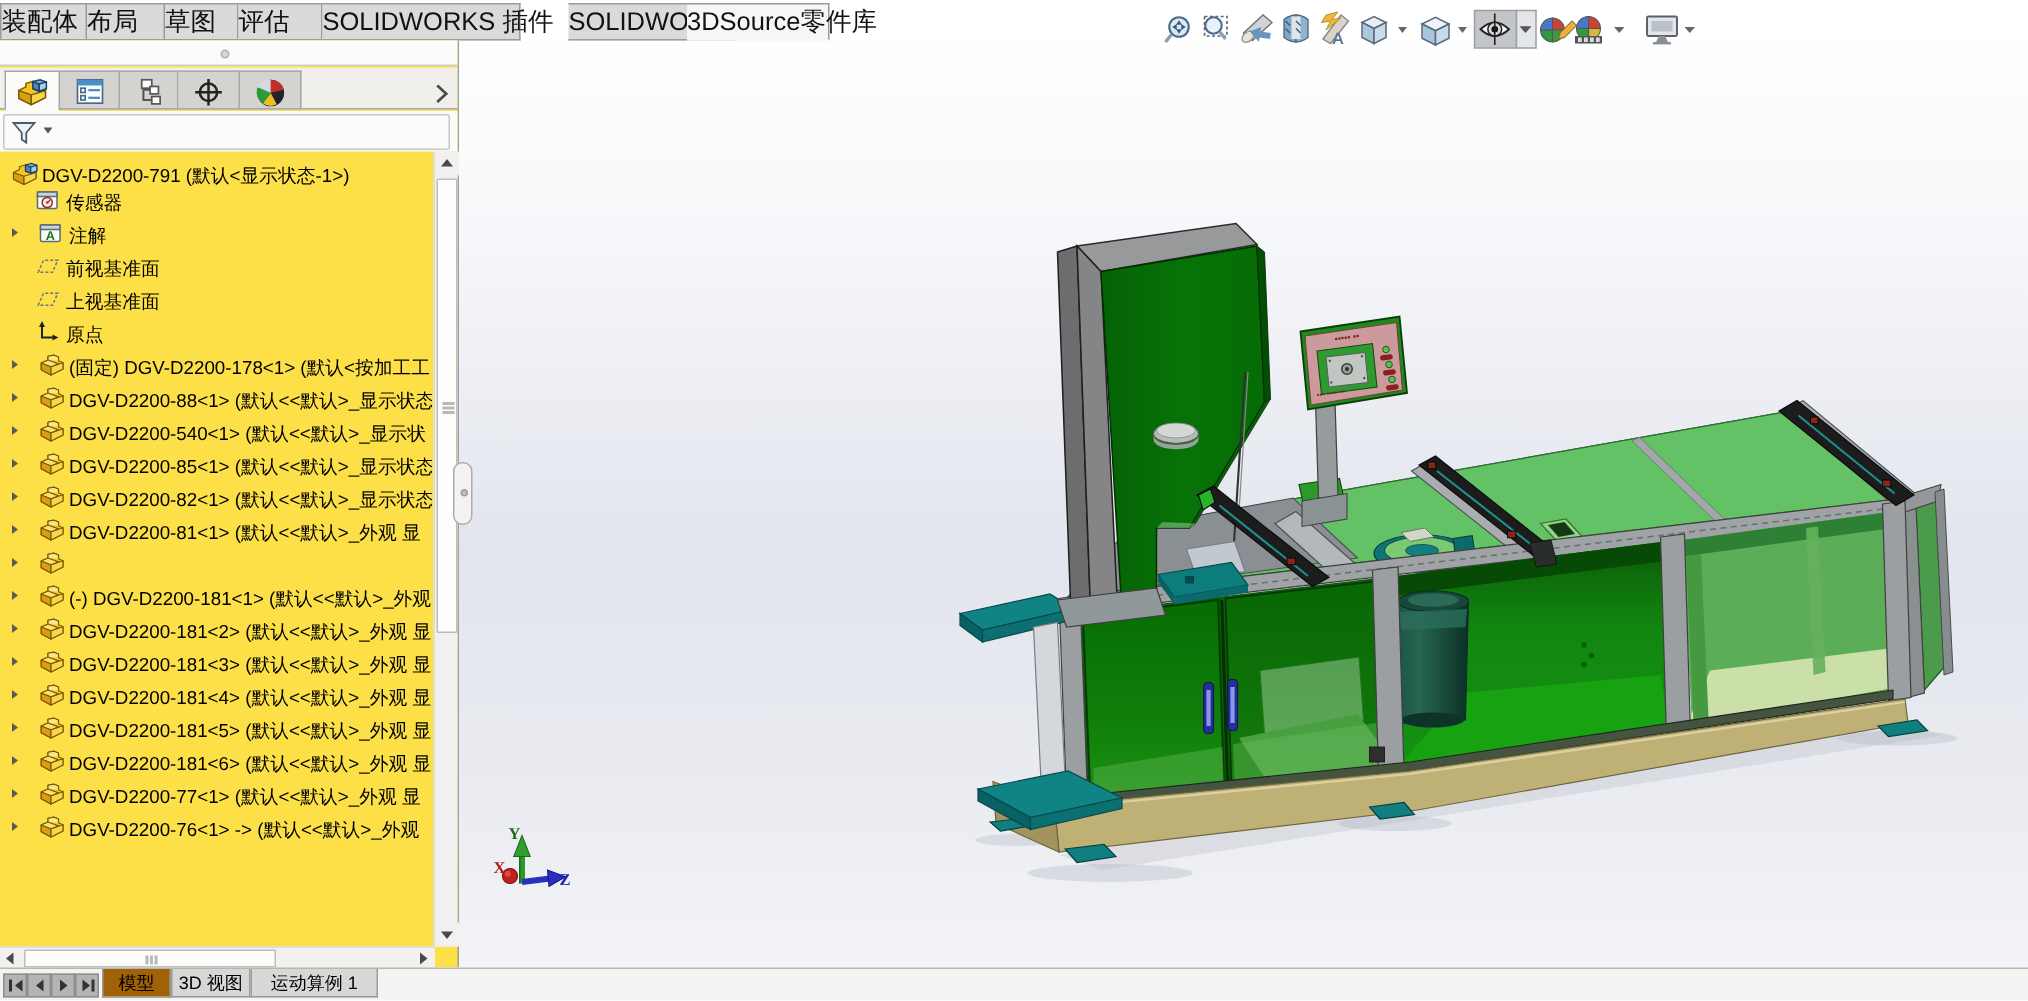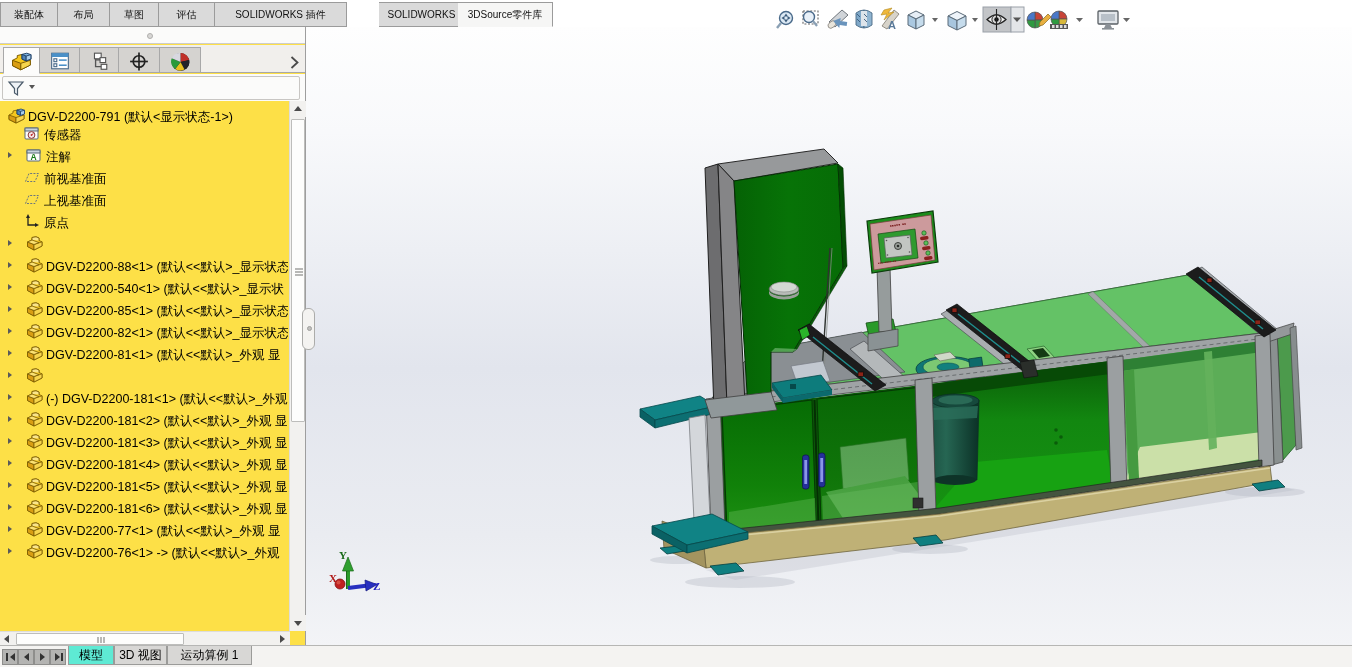--- a/index.html
+++ b/index.html
@@ -1,21 +1,21 @@
 <!DOCTYPE html>
 <html><head><meta charset="utf-8"><style>
 * { margin:0; padding:0; box-sizing:border-box; }
 html,body { width:1352px; height:667px; overflow:hidden; background:#fff; font-family:"Liberation Sans", sans-serif; }
 #page { position:relative; width:1352px; height:667px; }
 #mainsvg { position:absolute; left:0; top:0; }
 
 
 #cmdtabs { position:absolute; left:0px; top:2px; height:25px; }
 .ctab { position:absolute; top:0; height:25px; background:#dadada; border:1px solid #9b9b9b; border-left:none;
-  font-size:10px; color:#111; text-align:center; line-height:23px; white-space:nowrap; }
+  font-size:17px; color:#111; line-height:23px; white-space:nowrap; }
 .ctab.first { border-left:1px solid #9b9b9b; }
 .ctab.active { background:#f6f6f5; border-bottom:1px solid #f6f6f5; }
 
 
 #panel { position:absolute; left:0px; top:27px; width:306px; height:618px; background:#fde047; border-right:1px solid #9e9e9e; }
 #phead { position:absolute; left:0; top:0; width:305px; height:17px; background:#fbfbfa; border-bottom:1px solid #cecdcb; }
 #phead .dot { position:absolute; left:147px; top:6px; width:6px; height:6px; border-radius:3px; background:#d8d7d5; border:1px solid #b0afad; }
 #ptabs { position:absolute; left:0; top:18px; width:305px; height:28px; background:#f1efec; border-bottom:1px solid #a8a8a8; }
 .ptab { position:absolute; top:2px; height:26px; background:#d5d3d0; border:1px solid #a8a8a8; border-left:none; text-align:center; padding-top:4px; }
 .ptab.first { border-left:1px solid #a8a8a8; }
@@ -42,21 +42,21 @@
 .tri { width:0; height:0; position:absolute; }
 
 #splitpill { position:absolute; left:302px; top:308px; width:13px; height:42px; background:#f4f3f1; border:1px solid #acacaa; border-radius:6px; }
 #splitpill .dot { position:absolute; left:3.5px; top:17px; width:5px; height:5px; border-radius:3px; background:#c0bfbd; border:1px solid #a0a09e; }
 
 
 #bottombar { position:absolute; left:0; top:645px; width:1352px; height:22px; background:#f4f3f1; border-top:1px solid #b6b6b4; }
 .navb { position:absolute; top:3px; width:16px; height:16px; background:#b4b4b2; border:1px solid #8e8e8c; }
 .navb .tri { position:absolute; }
 .btab { position:absolute; top:0px; height:19px; font-size:12px; text-align:center; line-height:18px; background:#d8d7d5; border:1px solid #9b9b99; border-top:none; white-space:nowrap; }
-.btab.active { background:#5eead4; }
+.btab.active { background:#a16207; }
 </style></head>
 <body>
 <div id="page">
 <svg id="mainsvg" width="1352" height="667" viewBox="0 0 1352 667">
 
 <defs>
   <linearGradient id="vpgrad" x1="0" y1="0" x2="0" y2="1">
     <stop offset="0" stop-color="#fefefe"></stop>
     <stop offset="0.17" stop-color="#f8f9fb"></stop>
     <stop offset="0.55" stop-color="#e2e5ed"></stop>
@@ -451,21 +451,21 @@
               <path d="M15 11 L11 9 L11 13 Z" fill="#222"></path>
             </svg></span><span class="ttext">原点</span></div>
 <div class="trow prow"><span class="arr"></span><span class="ticon"><svg width="17" height="15" viewBox="0 0 17 15">
               <g stroke="#7a5a00" stroke-width="0.8" stroke-linejoin="round">
                 <path d="M1.5 6 L6 4 L6 1.5 L10 0.8 L13 2 L13 4.5 L16 5.8 L16 10 L8 14 L1.5 10.5 Z" fill="#f6c81d"></path>
                 <path d="M1.5 6 L8 8.5 L8 14 L1.5 10.5 Z" fill="#d99e14"></path>
                 <path d="M8 8.5 L16 5.8 L16 10 L8 14 Z" fill="#f7d54d"></path>
                 <path d="M6 4 L6 1.5 L10 0.8 L13 2 L13 4.5" fill="#fae58a"></path>
                 <path d="M1.5 6 L6 4 L13 6.6 L8 8.5 Z" fill="#fbe172"></path>
               </g>
-            </svg></span></div>
+            </svg></span><span class="ttext">(固定) DGV-D2200-178&lt;1&gt; (默认&lt;按加工工</span></div>
 <div class="trow prow"><span class="arr"></span><span class="ticon"><svg width="17" height="15" viewBox="0 0 17 15">
               <g stroke="#7a5a00" stroke-width="0.8" stroke-linejoin="round">
                 <path d="M1.5 6 L6 4 L6 1.5 L10 0.8 L13 2 L13 4.5 L16 5.8 L16 10 L8 14 L1.5 10.5 Z" fill="#f6c81d"></path>
                 <path d="M1.5 6 L8 8.5 L8 14 L1.5 10.5 Z" fill="#d99e14"></path>
                 <path d="M8 8.5 L16 5.8 L16 10 L8 14 Z" fill="#f7d54d"></path>
                 <path d="M6 4 L6 1.5 L10 0.8 L13 2 L13 4.5" fill="#fae58a"></path>
                 <path d="M1.5 6 L6 4 L13 6.6 L8 8.5 Z" fill="#fbe172"></path>
               </g>
             </svg></span><span class="ttext">DGV-D2200-88&lt;1&gt; (默认&lt;&lt;默认&gt;_显示状态</span></div>
 <div class="trow prow"><span class="arr"></span><span class="ticon"><svg width="17" height="15" viewBox="0 0 17 15">

